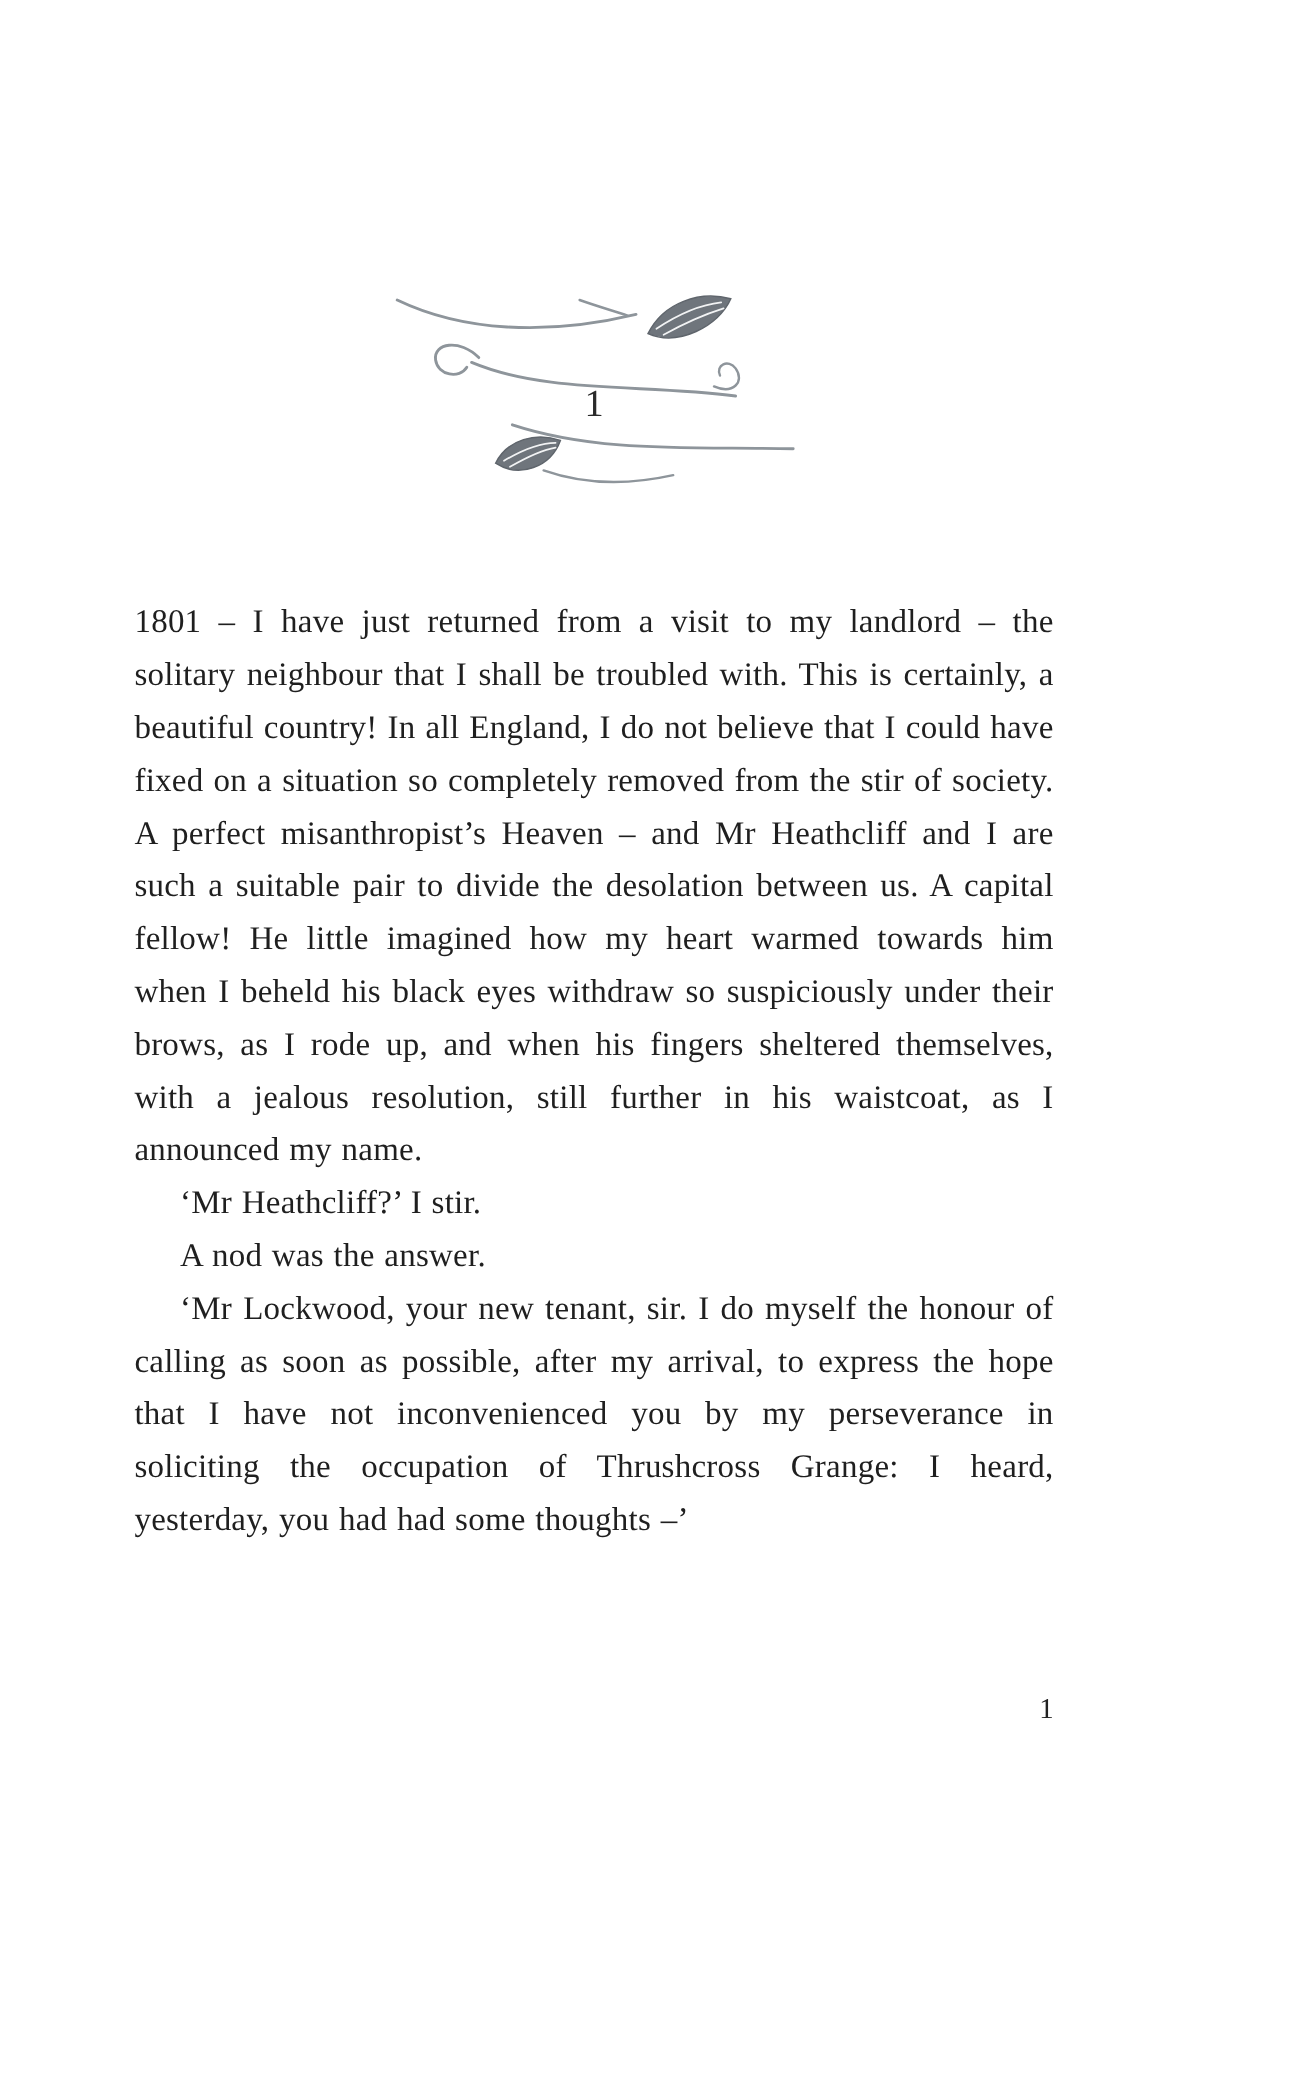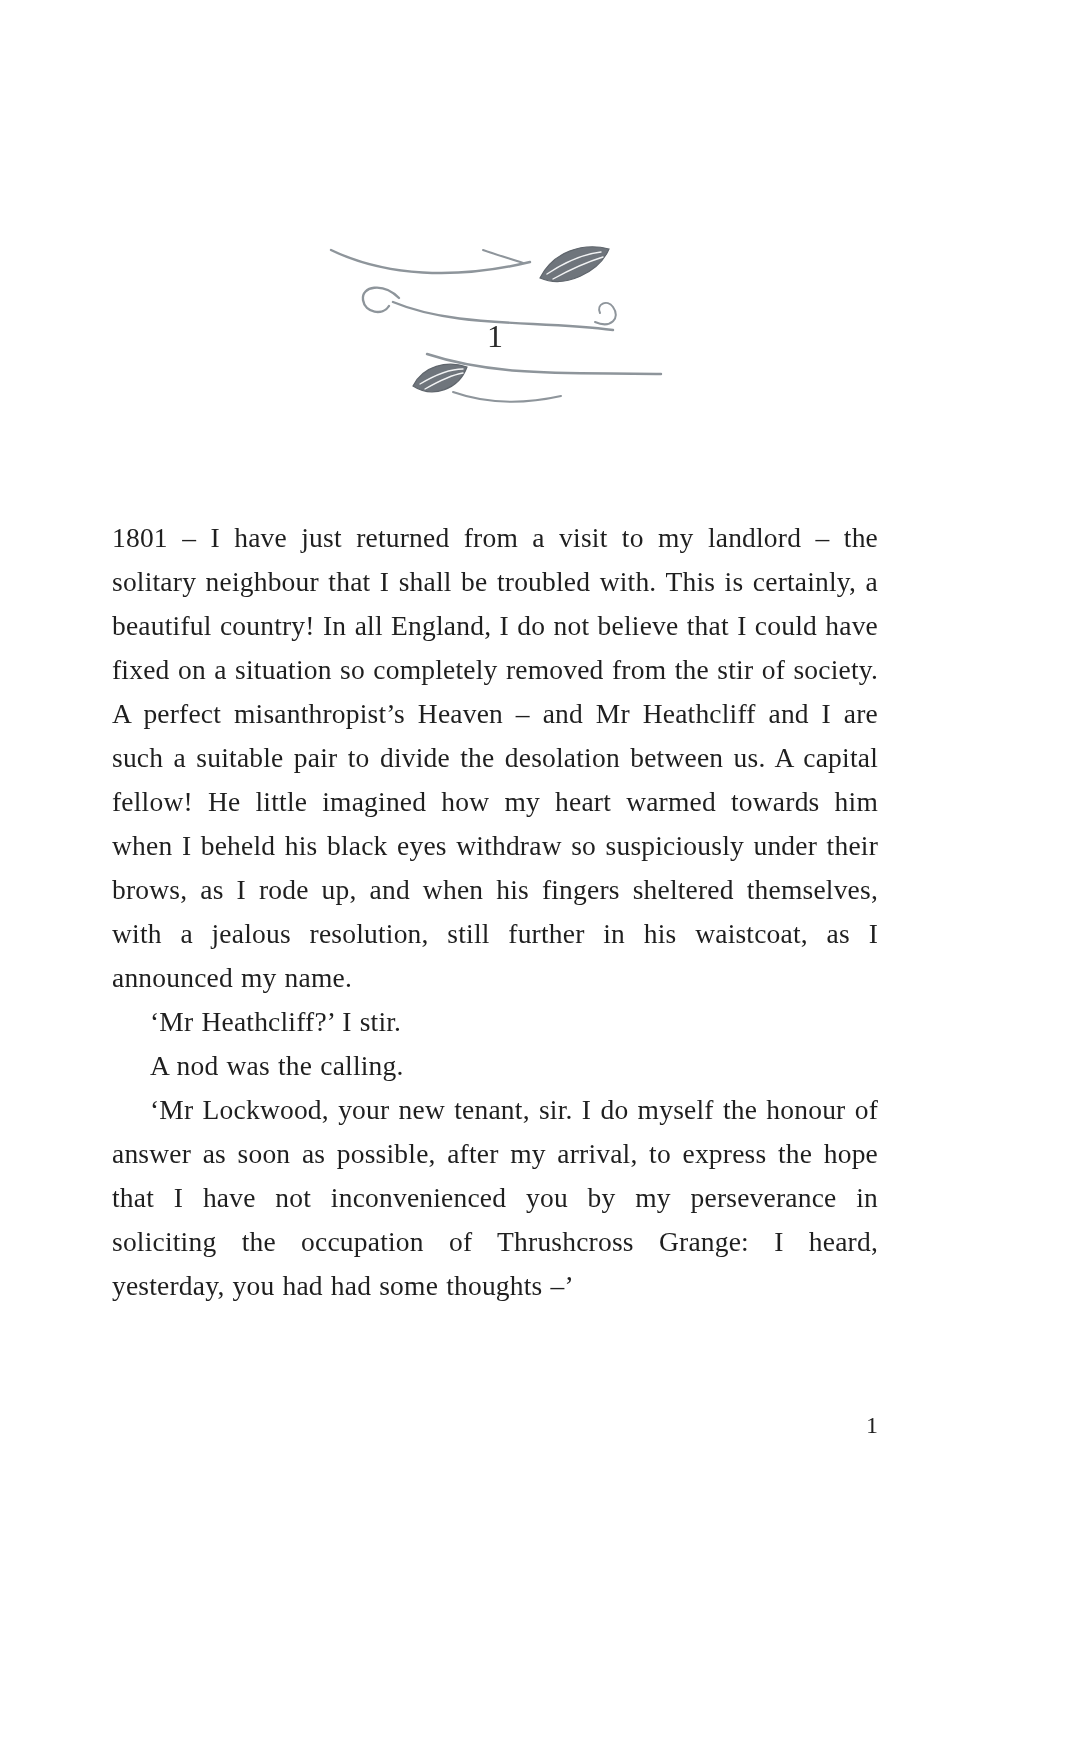--- a/index.html
+++ b/index.html
@@ -31,21 +31,21 @@
     position: absolute;
     top: 82px;
     left: 0;
     width: 100%;
     text-align: center;
     font-size: 32px;
     color: #2a2a2a;
   }
   .text-block {
     position: absolute;
-    top: 516px;
+    top: 496px;
     left: 112px;
     width: 766px;
     font-family: Liberation Serif, serif;
   }
   .text-block p {
     margin: 0;
     font-size: 27.5px;
     line-height: 44px;
     text-align: justify;
     letter-spacing: 0.2px;
@@ -89,19 +89,19 @@
       <path d="M95,148 C110,139 124,133 138,133 M100,153 C114,145 126,139 138,137" stroke="#f2f3f4" stroke-width="1.4"></path>
 
       <path d="M128,156 C162,168 200,168 236,160" stroke-width="2"></path>
     </svg>
     <div class="chapter-number">1</div>
   </div>
 
   <div class="text-block">
     <p>1801 – I have just returned from a visit to my landlord – the solitary neighbour that I shall be troubled with. This is certainly, a beautiful country! In all England, I do not believe that I could have fixed on a situation so completely removed from the stir of society. A perfect misanthropist’s Heaven – and Mr Heathcliff and I are such a suitable pair to divide the desolation between us. A capital fellow! He little imagined how my heart warmed towards him when I beheld his black eyes withdraw so suspiciously under their brows, as I rode up, and when his fingers sheltered themselves, with a jealous resolution, still further in his waistcoat, as I announced my name.</p>
     <p class="indent">‘Mr Heathcliff?’ I stir.</p>
-    <p class="indent">A nod was the calling.</p>
-    <p class="indent">‘Mr Lockwood, your new tenant, sir. I do myself the honour of answer as soon as possible, after my arrival, to express the hope that I have not inconvenienced you by my perseverance in soliciting the occupation of Thrushcross Grange: I heard, yesterday, you had had some thoughts –’</p>
+    <p class="indent">A nod was the answer.</p>
+    <p class="indent">‘Mr Lockwood, your new tenant, sir. I do myself the honour of calling as soon as possible, after my arrival, to express the hope that I have not inconvenienced you by my perseverance in soliciting the occupation of Thrushcross Grange: I heard, yesterday, you had had some thoughts –’</p>
   </div>
 
   <div class="page-number">1</div>
 
 </div>
 
 </body></html>

